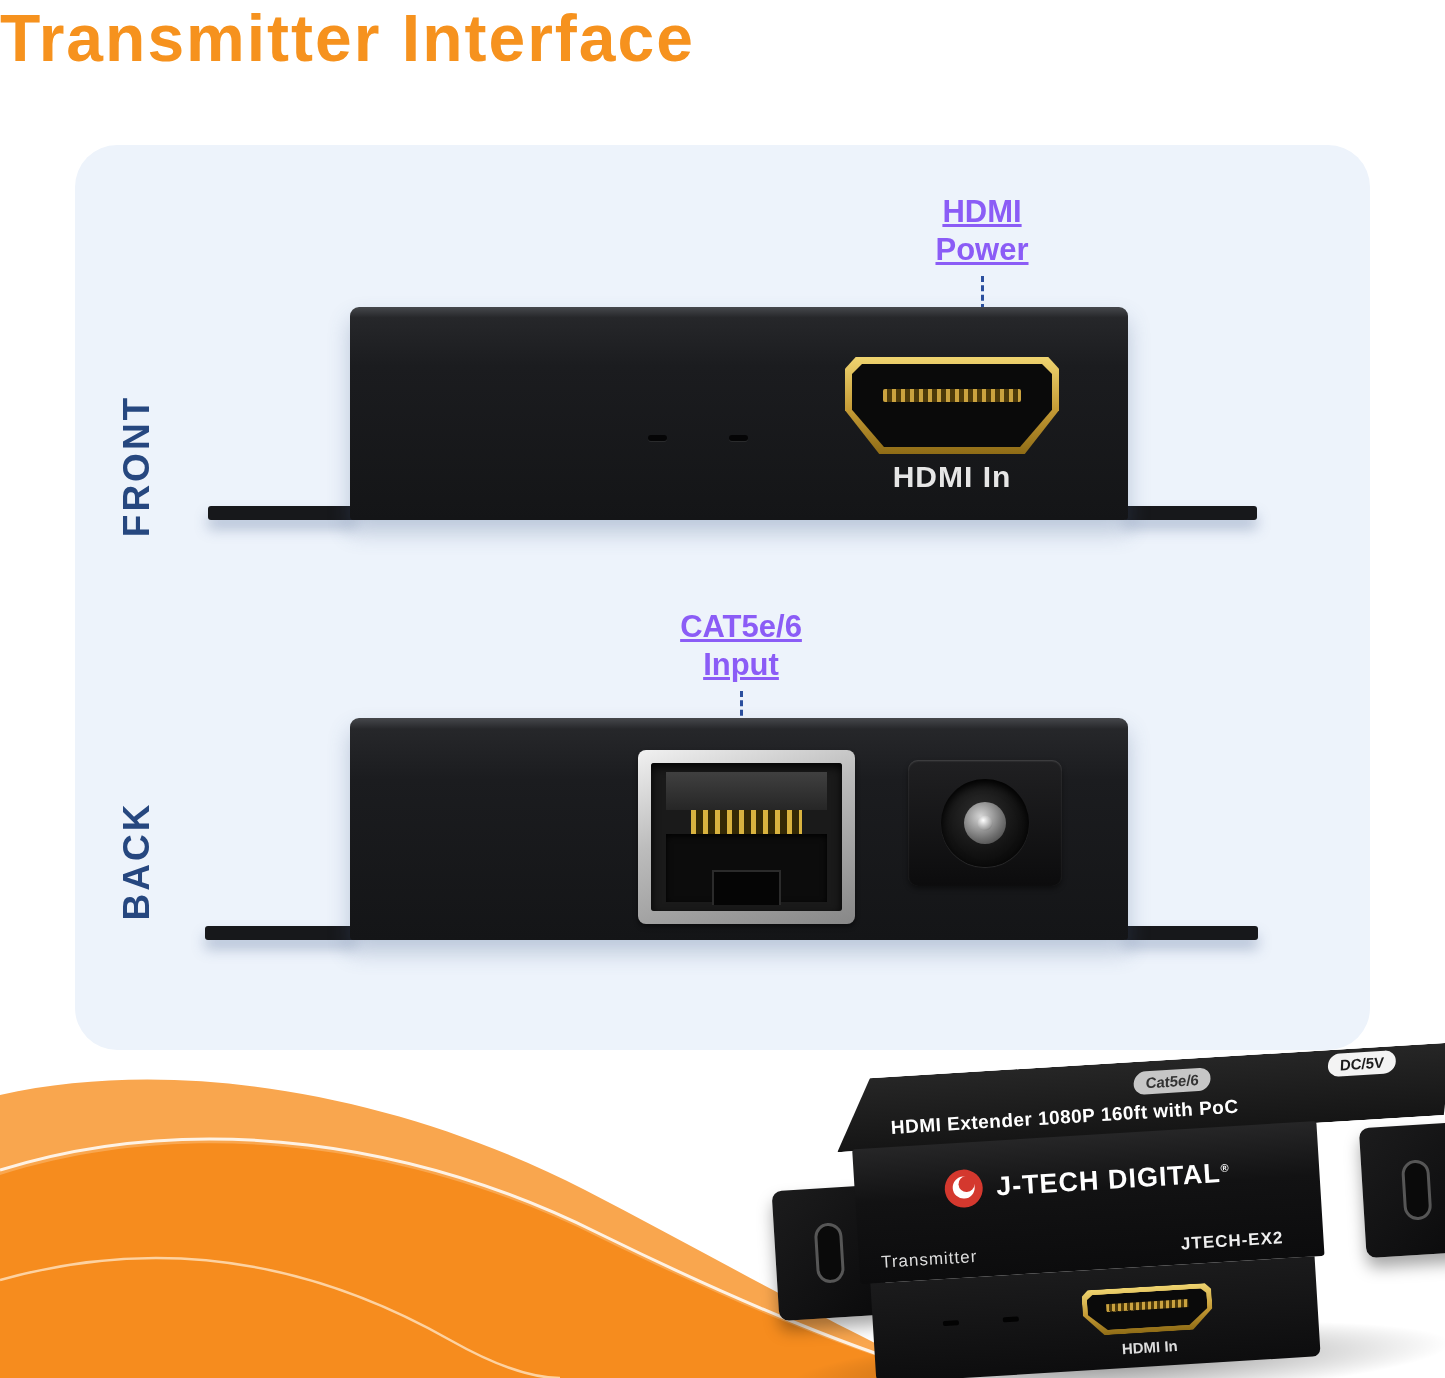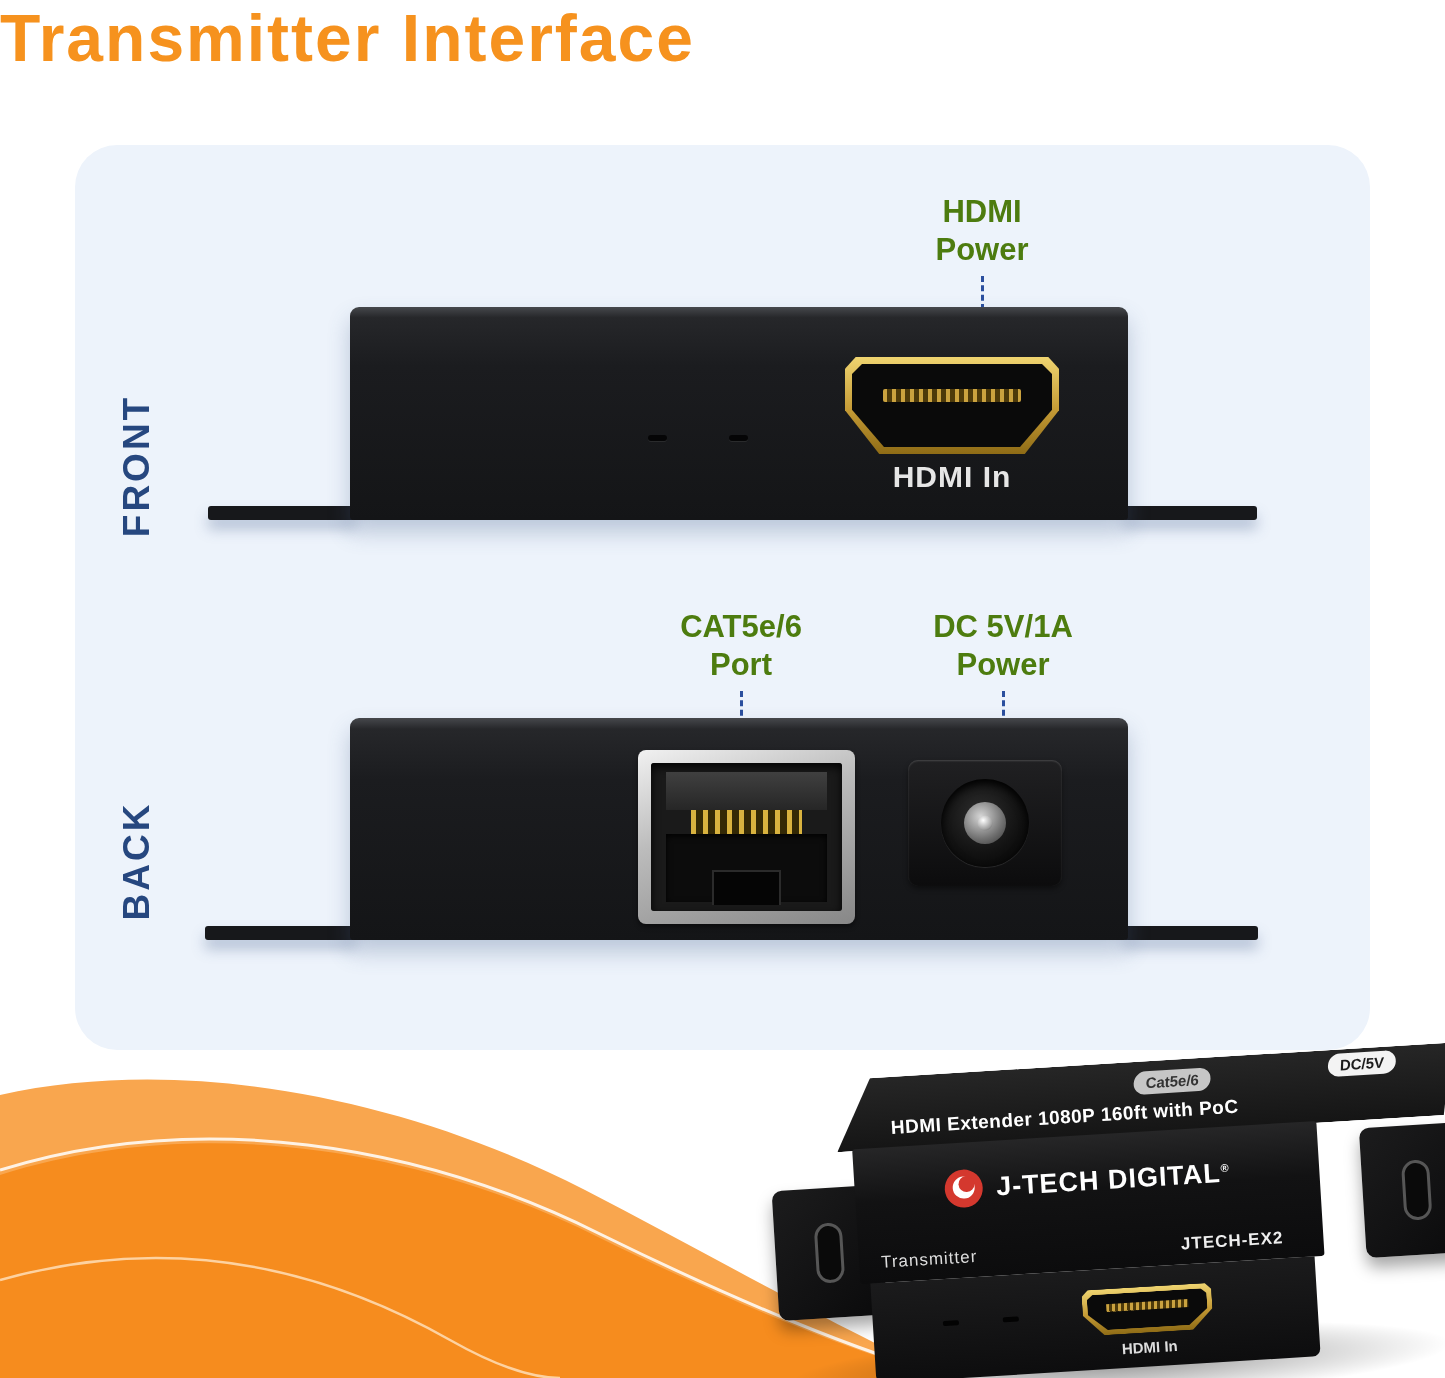--- a/index.html
+++ b/index.html
@@ -30,22 +30,23 @@
   }
   .side-label.front { left:-48px; top:300px; }
   .side-label.back  { left:-48px; top:695px; }
 
   
   .callout {
     position:absolute; width:190px;
     display:flex; flex-direction:column; align-items:center;
   }
   .callout .c-line {
-    font-size:31px; font-weight:bold; color:#4d7c0f; line-height:1.22;
+    font-size:31px; font-weight:bold; color:#8b5cf6; line-height:1.22;
     white-space:nowrap;
+    text-decoration:underline;
   }
   .callout .c-dash {
     width:0; height:34px; border-left:3px dashed #2B4F9E; margin:7px 0 5px 0;
   }
   .callout .c-dot {
     width:14px; height:14px; border-radius:50%; background:#2B4F9E;
   }
   .callout.hdmi { left:812px; top:48px; }
   .callout.cat  { left:571px; top:463px; }
   .callout.dc   { left:833px; top:463px; }
@@ -239,31 +240,25 @@
     <div class="hdmi-port">
       <div class="hdmi-outer"></div>
       <div class="hdmi-inner"></div>
       <div class="hdmi-pins"></div>
     </div>
     <div class="device-port-label">HDMI In</div>
   </div>
 
   <div class="callout cat">
     <div class="c-line">CAT5e/6</div>
-    <div class="c-line">Port</div>
+    <div class="c-line">Input</div>
     <div class="c-dash"></div>
     <div class="c-dot"></div>
   </div>
 
-  <div class="callout dc">
-    <div class="c-line">DC 5V/1A</div>
-    <div class="c-line">Power</div>
-    <div class="c-dash"></div>
-    <div class="c-dot"></div>
-  </div>
 
   <div class="flange f-back-left"></div>
   <div class="flange f-back-right"></div>
   <div class="device back">
     <div class="rj45">
       <div class="rj45-open">
         <div class="rj45-recess"></div>
         <div class="rj45-pins"></div>
         <div class="rj45-lower"></div>
         <div class="rj45-notch"></div>

